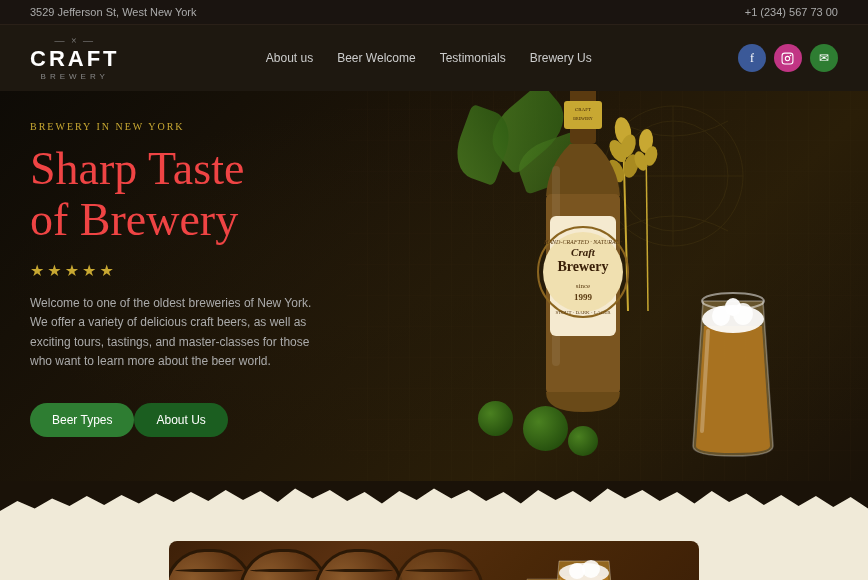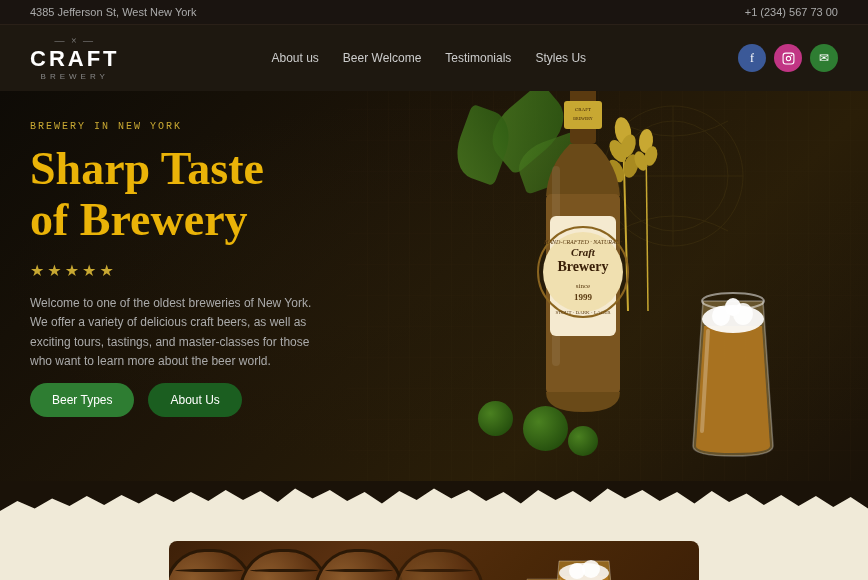--- a/index.html
+++ b/index.html
@@ -117,53 +117,52 @@
     }
     .hero-content {
       position: relative;
       z-index: 5;
       padding: 30px 30px 0 30px;
       max-width: 380px;
     }
     .hero-eyebrow {
       color: #c8a832;
       font-size: 10px;
-      font-family: Liberation Mono, monospace;
+      font-family: Liberation Serif, serif;
       letter-spacing: 2px;
       text-transform: uppercase;
       margin-bottom: 12px;
     }
     .hero-title {
-      color: #eab308;
+      color: #ef4444;
       font-size: 46px;
-      font-weight: bold;
+      font-weight: normal;
       line-height: 1.1;
       font-family: Georgia, serif;
       margin-bottom: 16px;
     }
     .hero-stars {
       display: flex;
       gap: 3px;
       margin-bottom: 14px;
     }
     .star {
       color: #c8a832;
       font-size: 16px;
     }
     .hero-description {
       color: #aaa;
       font-size: 12px;
       font-family: Arial, sans-serif;
       line-height: 1.6;
-      margin-bottom: 12px;
+      margin-bottom: 32px;
       max-width: 300px;
     }
     .hero-buttons {
       display: flex;
-      gap: 14px;
     }
     .btn-primary {
       background: #2e7d32;
       color: #fff;
       border: none;
       padding: 10px 22px;
       border-radius: 20px;
       font-size: 12px;
       font-family: Arial, sans-serif;
       cursor: pointer;
@@ -316,38 +315,38 @@
       width: 150px;
       height: 150px;
       opacity: 0.08;
     }
 
   </style>
 </head>
 <body>
 
 <div class="top-bar">
-  <span class="top-bar-address">4385 Jefferson St, West New York</span>
+  <span class="top-bar-address">3529 Jefferson St, West New York</span>
   <span class="top-bar-phone">+1 (234) 567 73 00</span>
 </div>
 
 <header class="header">
   <div class="logo-area">
     <div class="logo-top-line">
       <span class="logo-decorative">— × —</span>
     </div>
     <div class="logo-title">CRAFT</div>
     <div class="logo-subtitle">BREWERY</div>
   </div>
 
   <nav class="nav">
     <a href="#">About us</a>
     <a href="#">Beer Welcome</a>
     <a href="#">Testimonials</a>
-    <a href="#">Styles Us</a>
+    <a href="#">Brewery Us</a>
   </nav>
 
   <div class="social-icons">
     <div class="social-icon fb">f</div>
     <div class="social-icon ig">
       <svg width="13" height="13" viewBox="0 0 24 24" fill="white">
           <rect x="2" y="2" width="20" height="20" rx="5" fill="none" stroke="white" stroke-width="2"></rect>
           <circle cx="12" cy="12" r="4" fill="none" stroke="white" stroke-width="2"></circle>
           <circle cx="17.5" cy="6.5" r="1.5" fill="white"></circle>
         </svg>

